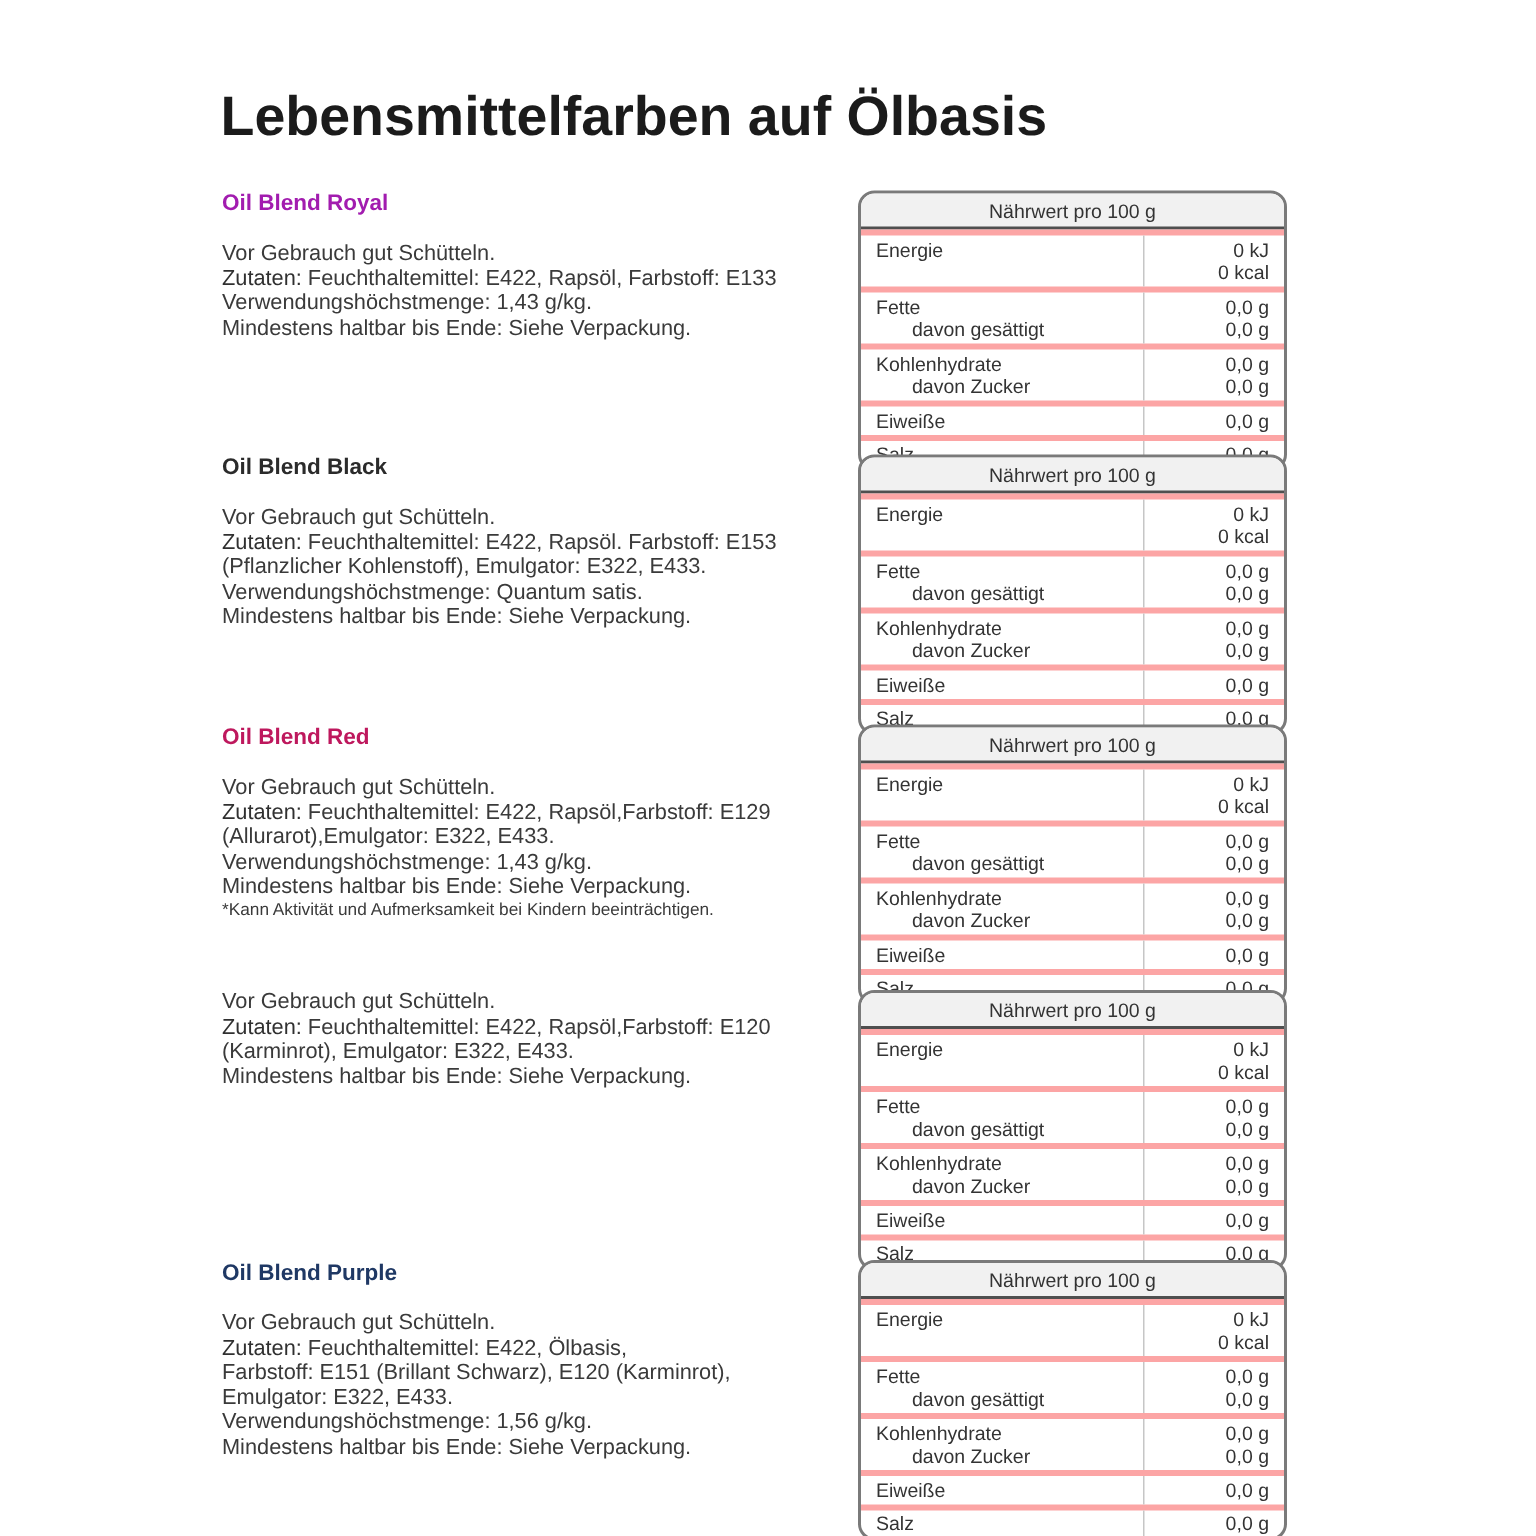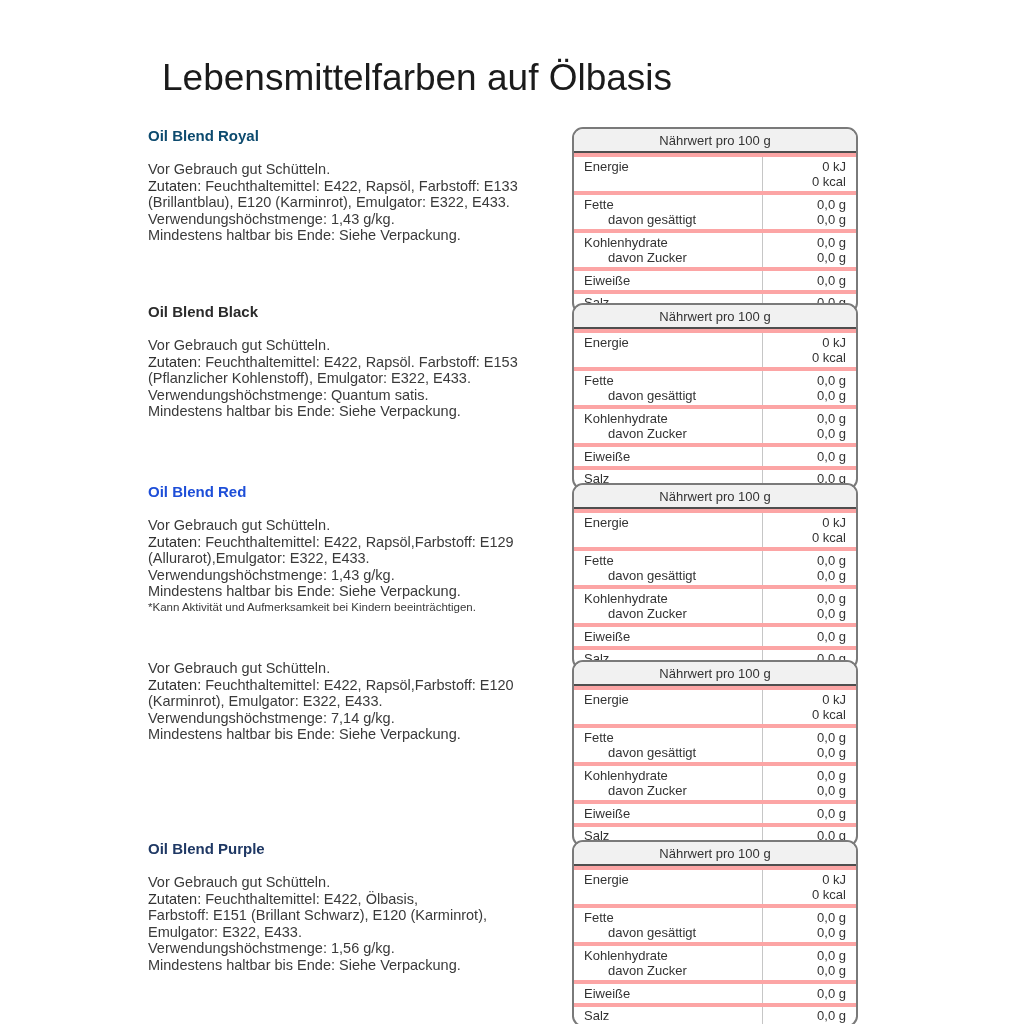--- a/index.html
+++ b/index.html
@@ -10,24 +10,24 @@
   }
   .page {
     position: relative;
     width: 1024px;
     height: 1024px;
     background: #ffffff;
     overflow: hidden;
   }
   .doc-title {
     position: absolute;
-    left: 162px;
+    left: 147px;
     top: 57px;
     font-size: 37px;
-    font-weight: 400;
+    font-weight: 700;
     color: #1b1b1b;
     letter-spacing: 0px;
     white-space: nowrap;
   }
   .product {
     position: absolute;
     left: 148px;
     width: 714px;
   }
   .product .left {
@@ -87,25 +87,24 @@
 </style>
 </head>
 <body>
 
 <div class="page">
 
   <h1 class="doc-title">Lebensmittelfarben auf Ölbasis</h1>
 
   <section class="product" style="top:127px">
     <div class="left">
-      <h2 class="phead" style="color: #0c4a6e;">Oil Blend Royal</h2>
+      <h2 class="phead" style="color: #a21caf;">Oil Blend Royal</h2>
       <div class="pbody">
         <div class="bl">Vor Gebrauch gut Schütteln.</div>
         <div class="bl"><b>Zutaten:</b> <span>Feuchthaltemittel: E422, Rapsöl, Farbstoff: E133</span></div>
-        <div class="bl">(Brillantblau), E120 (Karminrot), Emulgator: E322, E433.</div>
         <div class="bl"></div>
         <div class="bl">Verwendungshöchstmenge: 1,43 g/kg.</div>
         <div class="bl">Mindestens haltbar bis Ende: Siehe Verpackung.</div>
         <div class="footnote"></div>
       </div>
     </div>
     <div class="ntable">
       <div class="nhead">Nährwert pro 100 g</div>
       <div class="nrow">
         <div class="nlabel">
@@ -213,21 +212,21 @@
           </div>
         <div class="nval">
             <div>0,0 g</div>
           </div>
       </div>
     </div>
   </section>
 
   <section class="product" style="top:483px">
     <div class="left">
-      <h2 class="phead" style="color: #1d4ed8;">Oil Blend Red</h2>
+      <h2 class="phead" style="color: #be185d;">Oil Blend Red</h2>
       <div class="pbody">
         <div class="bl">Vor Gebrauch gut Schütteln.</div>
         <div class="bl"><b>Zutaten:</b> <span>Feuchthaltemittel: E422, Rapsöl,Farbstoff: E129</span></div>
         <div class="bl">(Allurarot),Emulgator: E322, E433.</div>
         <div class="bl"></div>
         <div class="bl">Verwendungshöchstmenge: 1,43 g/kg.</div>
         <div class="bl">Mindestens haltbar bis Ende: Siehe Verpackung.</div>
         <div class="footnote">*Kann Aktivität und Aufmerksamkeit bei Kindern beeinträchtigen.</div>
       </div>
     </div>
@@ -281,21 +280,20 @@
     </div>
   </section>
 
   <section class="product" style="top:660px">
     <div class="left">
       <div class="pbody">
         <div class="bl">Vor Gebrauch gut Schütteln.</div>
         <div class="bl"><b>Zutaten:</b> <span>Feuchthaltemittel: E422, Rapsöl,Farbstoff: E120</span></div>
         <div class="bl">(Karminrot), Emulgator: E322, E433.</div>
         <div class="bl"></div>
-        <div class="bl">Verwendungshöchstmenge: 7,14 g/kg.</div>
         <div class="bl">Mindestens haltbar bis Ende: Siehe Verpackung.</div>
         <div class="footnote"></div>
       </div>
     </div>
     <div class="ntable">
       <div class="nhead">Nährwert pro 100 g</div>
       <div class="nrow">
         <div class="nlabel">
             <div>Energie</div>
           </div>

